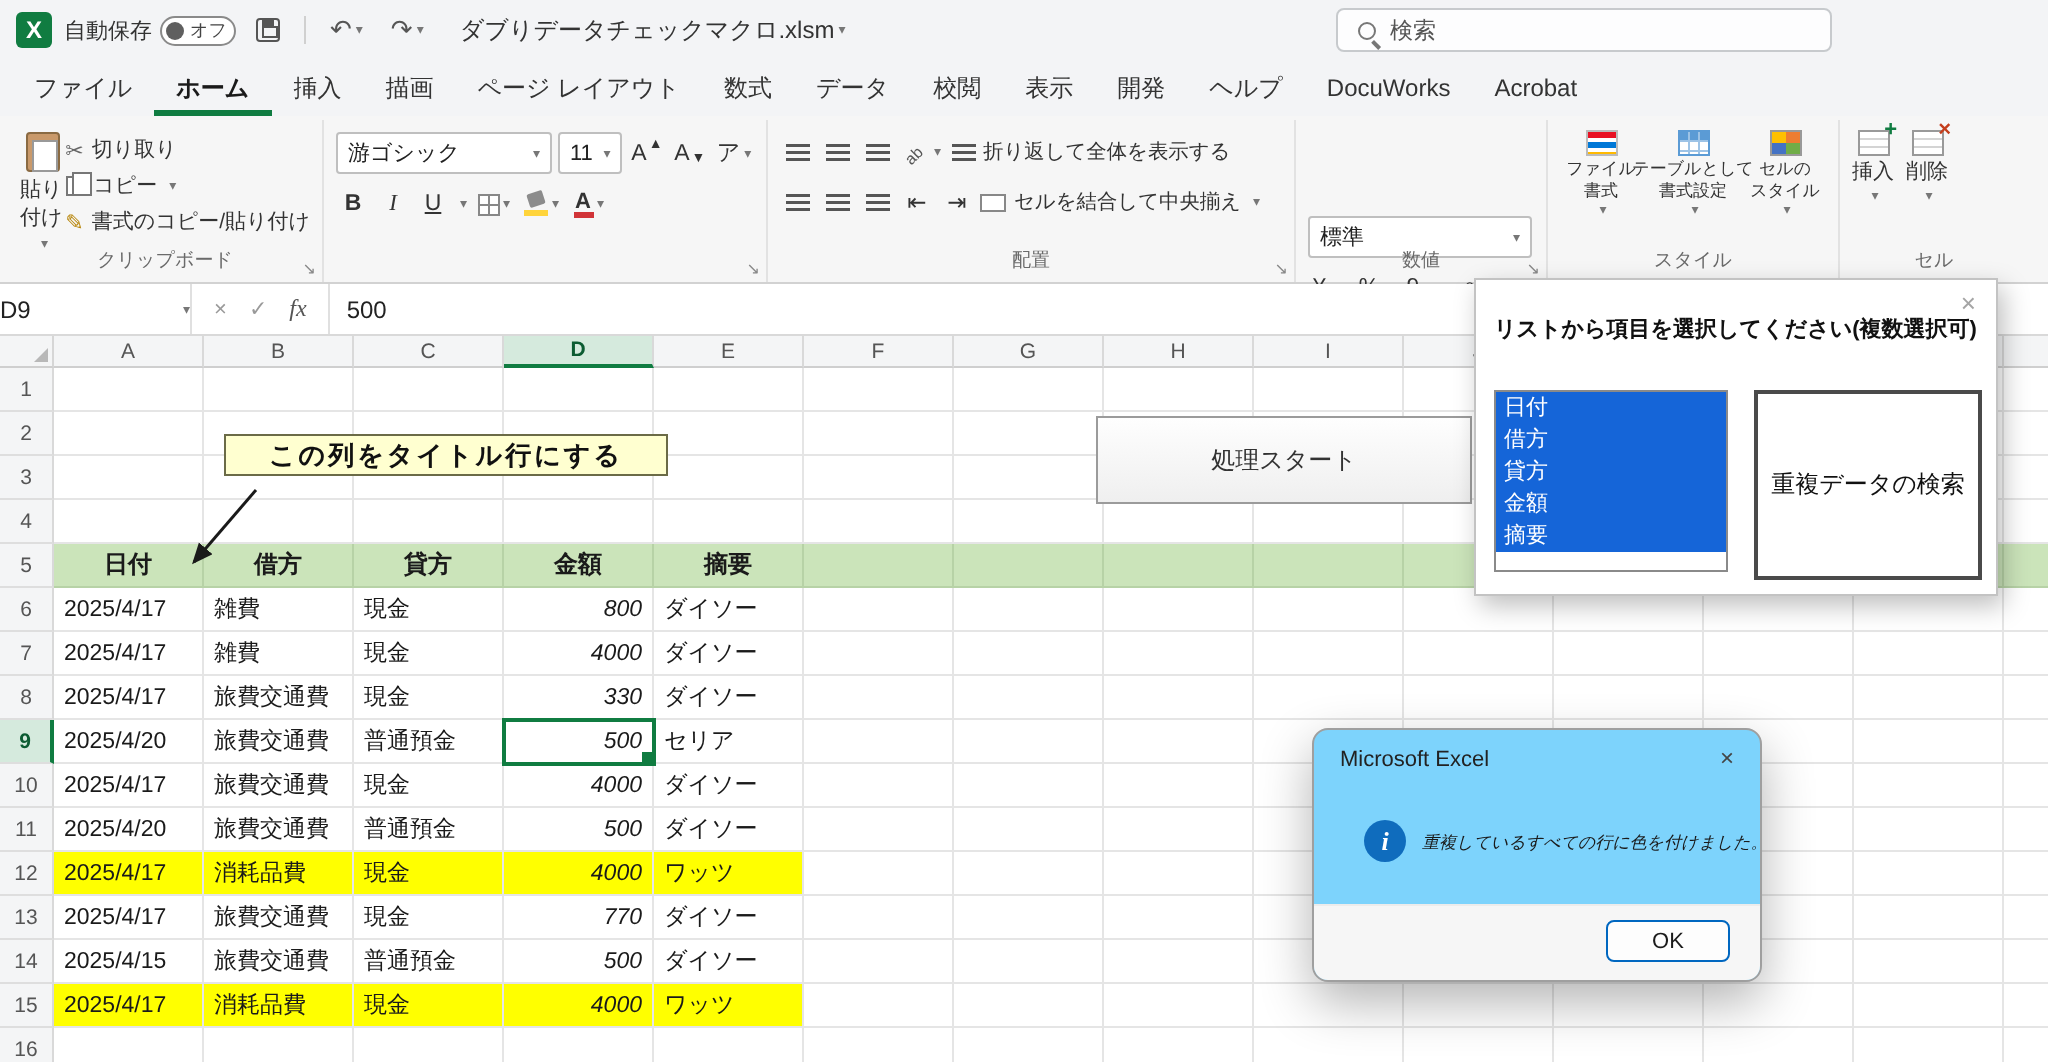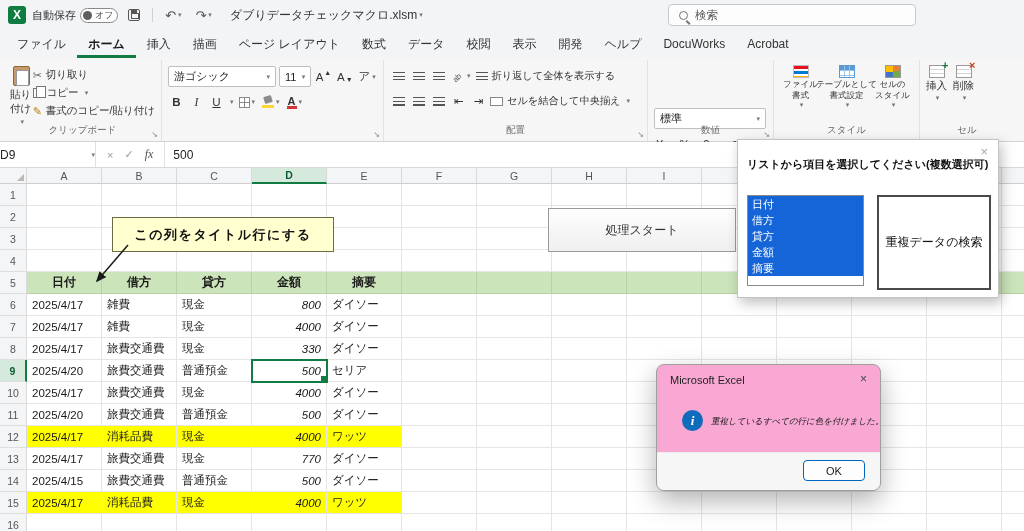--- a/index.html
+++ b/index.html
@@ -113,33 +113,33 @@
   .cell{width:75px;border-right:1px solid #e5e5e5;border-bottom:1px solid #e5e5e5;font-size:11.5px;color:#1a1a1a;display:flex;align-items:center;padding:0 5px;overflow:hidden;white-space:nowrap;flex:none;}
   .cell.left{justify-content:flex-start;}
   .cell.right{justify-content:flex-end;font-style:italic;}
   .srow.green .cell{background:#cbe4ba;border-right-color:#b7d2a6;border-bottom-color:#b7d2a6;}
   .cell.hdr{font-weight:bold;justify-content:center;font-size:12px;}
   .srow.yellow .c-data{background:#ffff00;}
   .cell.active-cell{position:relative;z-index:3;outline:2px solid #107c41;outline-offset:-1px;background:#fff;}
   .cell.active-cell::after{content:"";position:absolute;right:-1px;bottom:-1px;width:5px;height:5px;background:#107c41;border:1px solid #fff;}
 
   
-  .callout{position:absolute;left:112px;top:217px;width:222px;height:35px;background:#ffffd0;border:1px solid #6b6b47;z-index:6;display:flex;align-items:center;justify-content:center;font-size:13px;font-weight:bold;letter-spacing:1.5px;color:#111;}
+  .callout{position:absolute;left:112px;top:217px;width:222px;height:21px;background:#ffffd0;border:1px solid #6b6b47;z-index:6;display:flex;align-items:center;justify-content:center;font-size:13px;font-weight:bold;letter-spacing:1.5px;color:#111;}
   .callout-arrow{position:absolute;left:86px;top:243px;z-index:6;}
   .start-shape{position:absolute;left:548px;top:208px;width:188px;height:44px;background:linear-gradient(#fefefe,#efefef);border:1px solid #9b9b9b;z-index:5;display:flex;align-items:center;justify-content:center;font-size:12px;color:#333;}
 
   .userform{position:absolute;left:737px;top:139px;width:262px;height:159px;background:#fff;border:1px solid #c3c3c3;box-shadow:3px 5px 12px rgba(0,0,0,.25);z-index:20;}
   .uf-close{position:absolute;top:5px;right:10px;color:#a5a5a5;font-size:13px;line-height:13px;}
   .uf-label{position:absolute;left:9px;top:17px;font-size:11px;font-weight:bold;color:#111;white-space:nowrap;}
   .uf-list{position:absolute;left:9px;top:55px;width:117px;height:91px;border:1px solid #8a8a8a;background:#fff;overflow:hidden;}
   .uf-item{height:16px;line-height:16px;padding-left:4px;font-size:11px;color:#222;}
   .uf-item.selected{background:#1565d8;color:#fff;}
   .uf-btn{position:absolute;left:139px;top:55px;width:114px;height:95px;background:#fff;border:2px solid #4a4a4a;font-size:12px;color:#111;font-family:inherit;}
 
-  .msgbox{position:absolute;left:656px;top:364px;width:225px;height:127px;background:#f9a8d4;border:1px solid #9f9f9f;border-radius:8px;box-shadow:0 10px 26px rgba(0,0,0,.30);z-index:30;overflow:hidden;}
+  .msgbox{position:absolute;left:656px;top:364px;width:225px;height:127px;background:#7dd3fc;border:1px solid #9f9f9f;border-radius:8px;box-shadow:0 10px 26px rgba(0,0,0,.30);z-index:30;overflow:hidden;}
   .mb-title{position:absolute;left:13px;top:9px;font-size:11px;color:#222;}
   .mb-close{position:absolute;right:13px;top:7px;font-size:12px;color:#444;}
   .mb-footer{position:absolute;left:0;right:0;bottom:0;height:38px;background:#f6f6f6;border-top:1px solid #ececec;}
   .mb-icon{position:absolute;left:25px;top:45px;width:21px;height:21px;border-radius:50%;background:#0f6cbd;color:#fff;display:flex;align-items:center;justify-content:center;font-family:"Liberation Serif",serif;font-style:italic;font-weight:bold;font-size:13px;}
   .mb-text{position:absolute;left:54px;top:51px;font-size:8.5px;color:#1a1a1a;white-space:nowrap;font-style:italic;}
   .mb-ok{position:absolute;right:15px;bottom:9px;width:62px;height:21px;background:#fdfdfd;border:1px solid #0067c0;border-radius:4px;font-size:11px;color:#1b1b1b;z-index:2;font-family:inherit;}
 </style>
 </head>
 <body>
 

